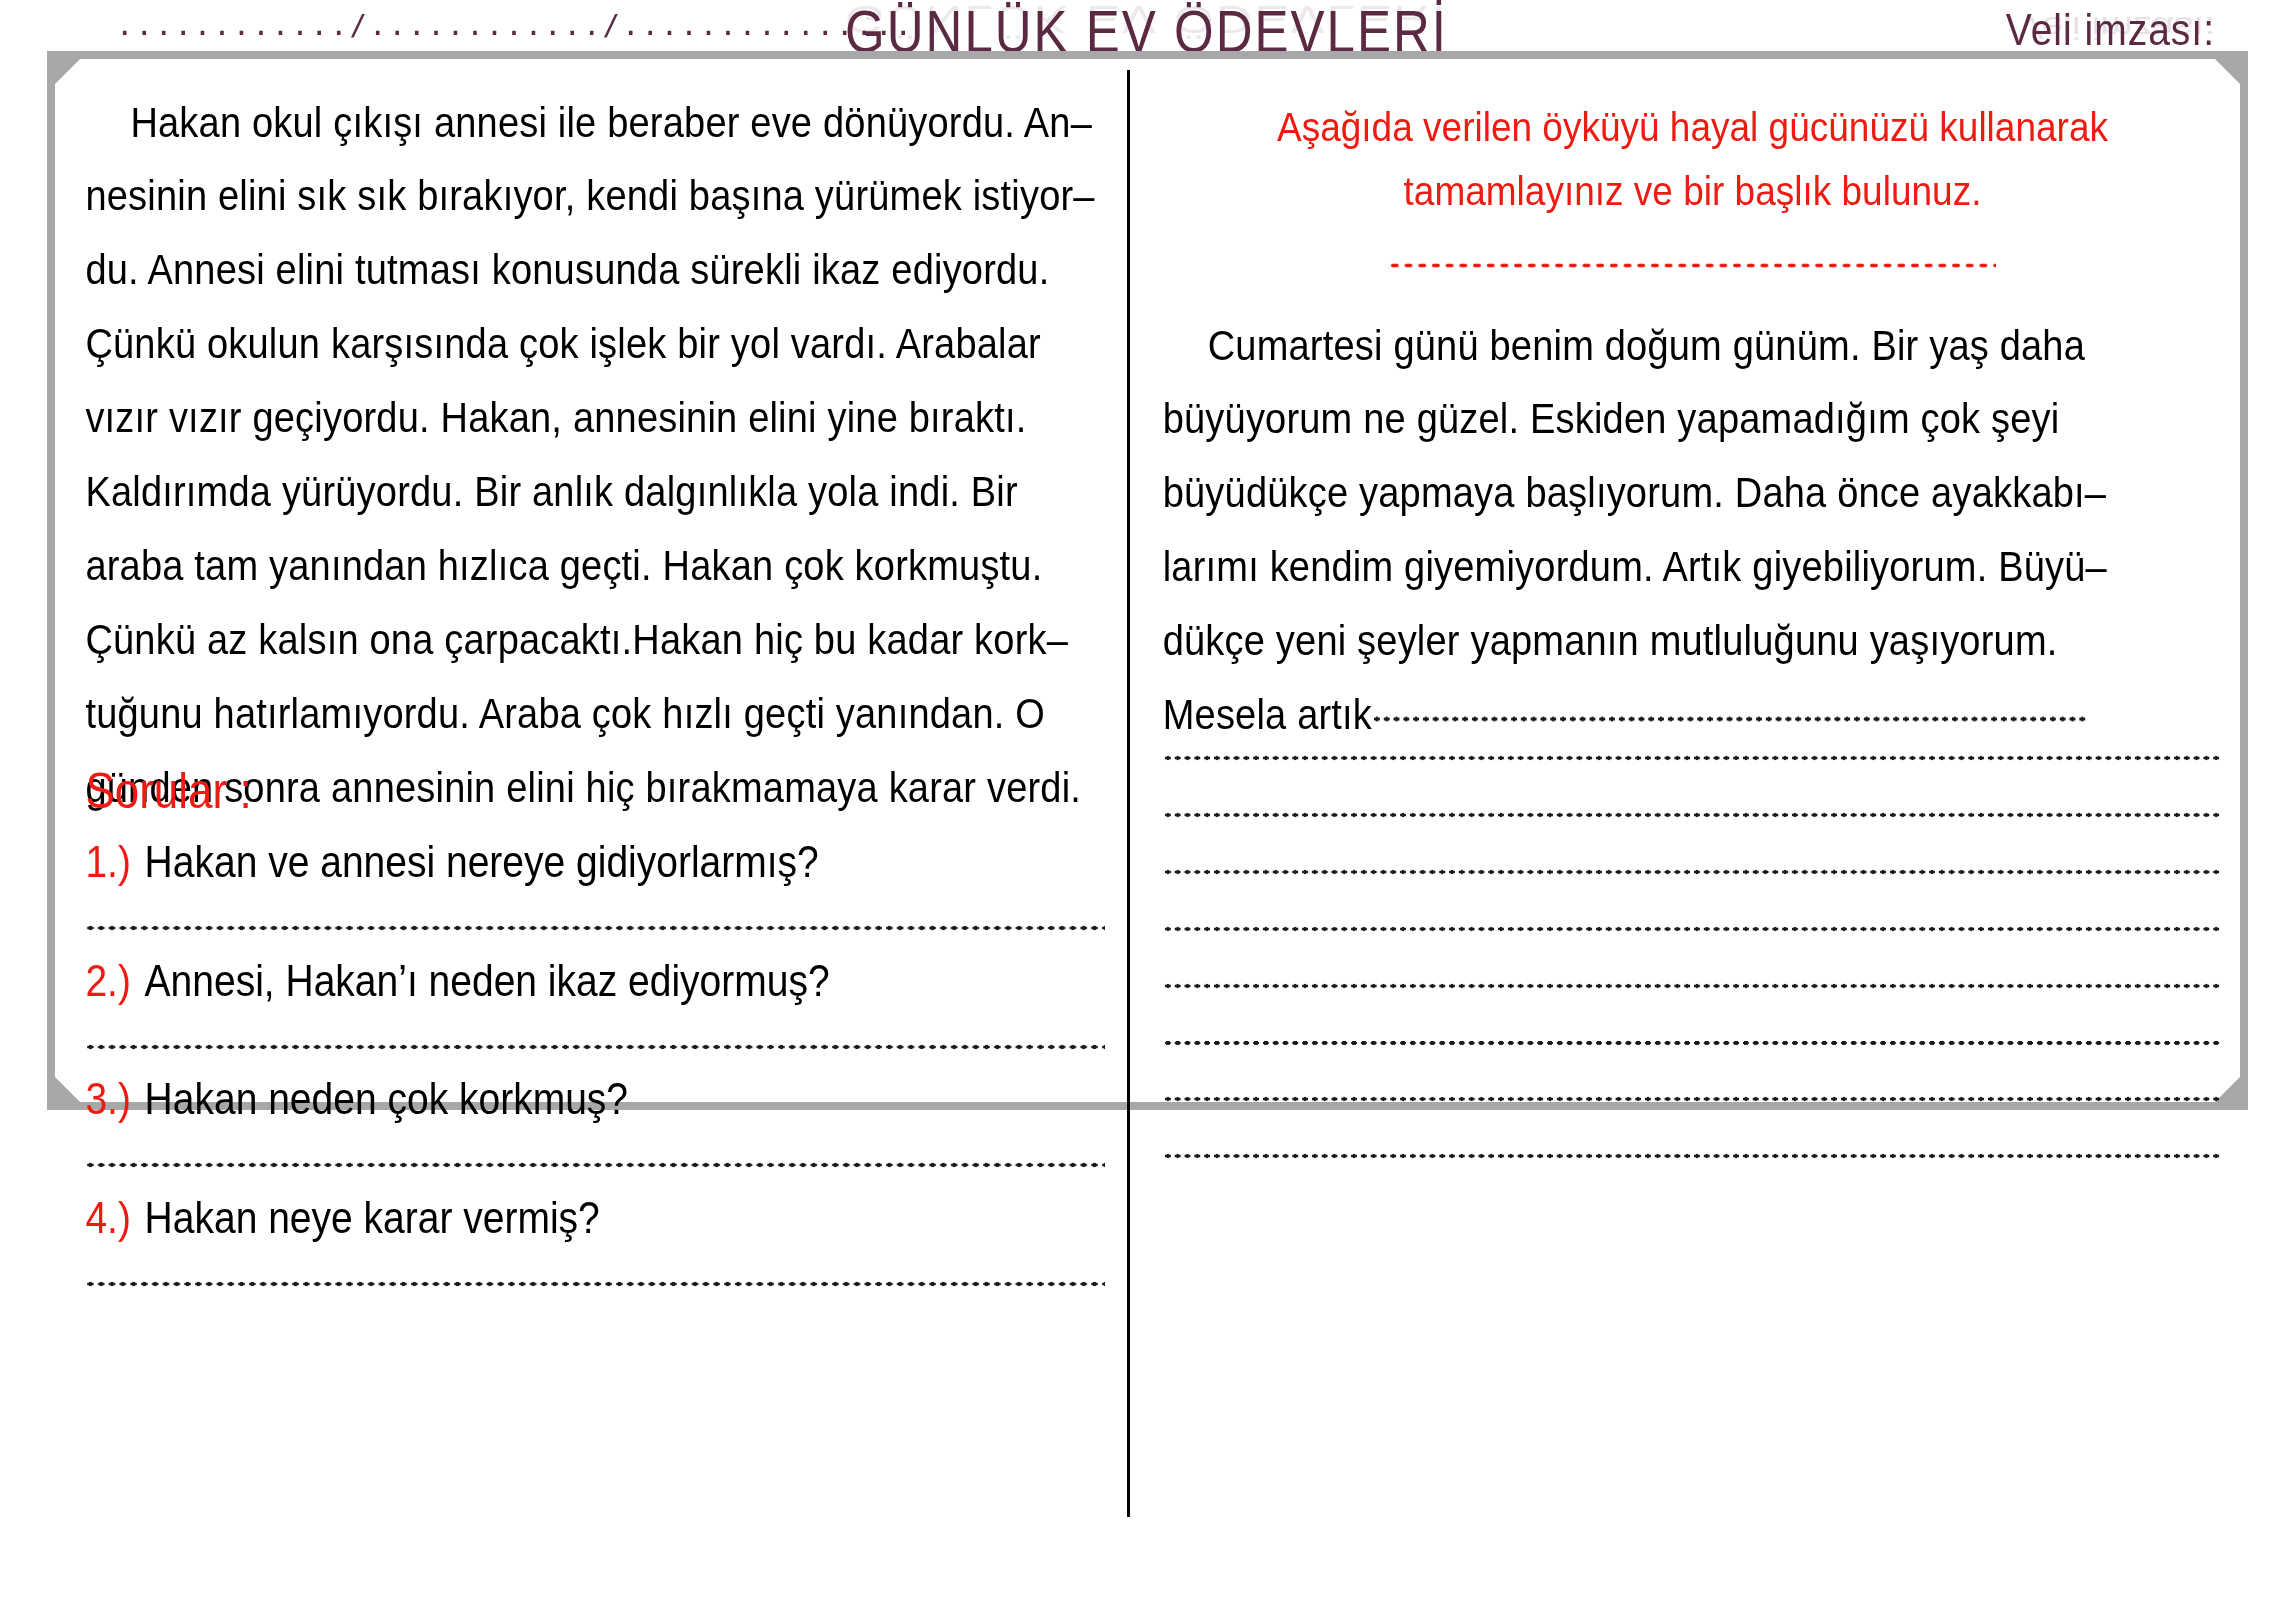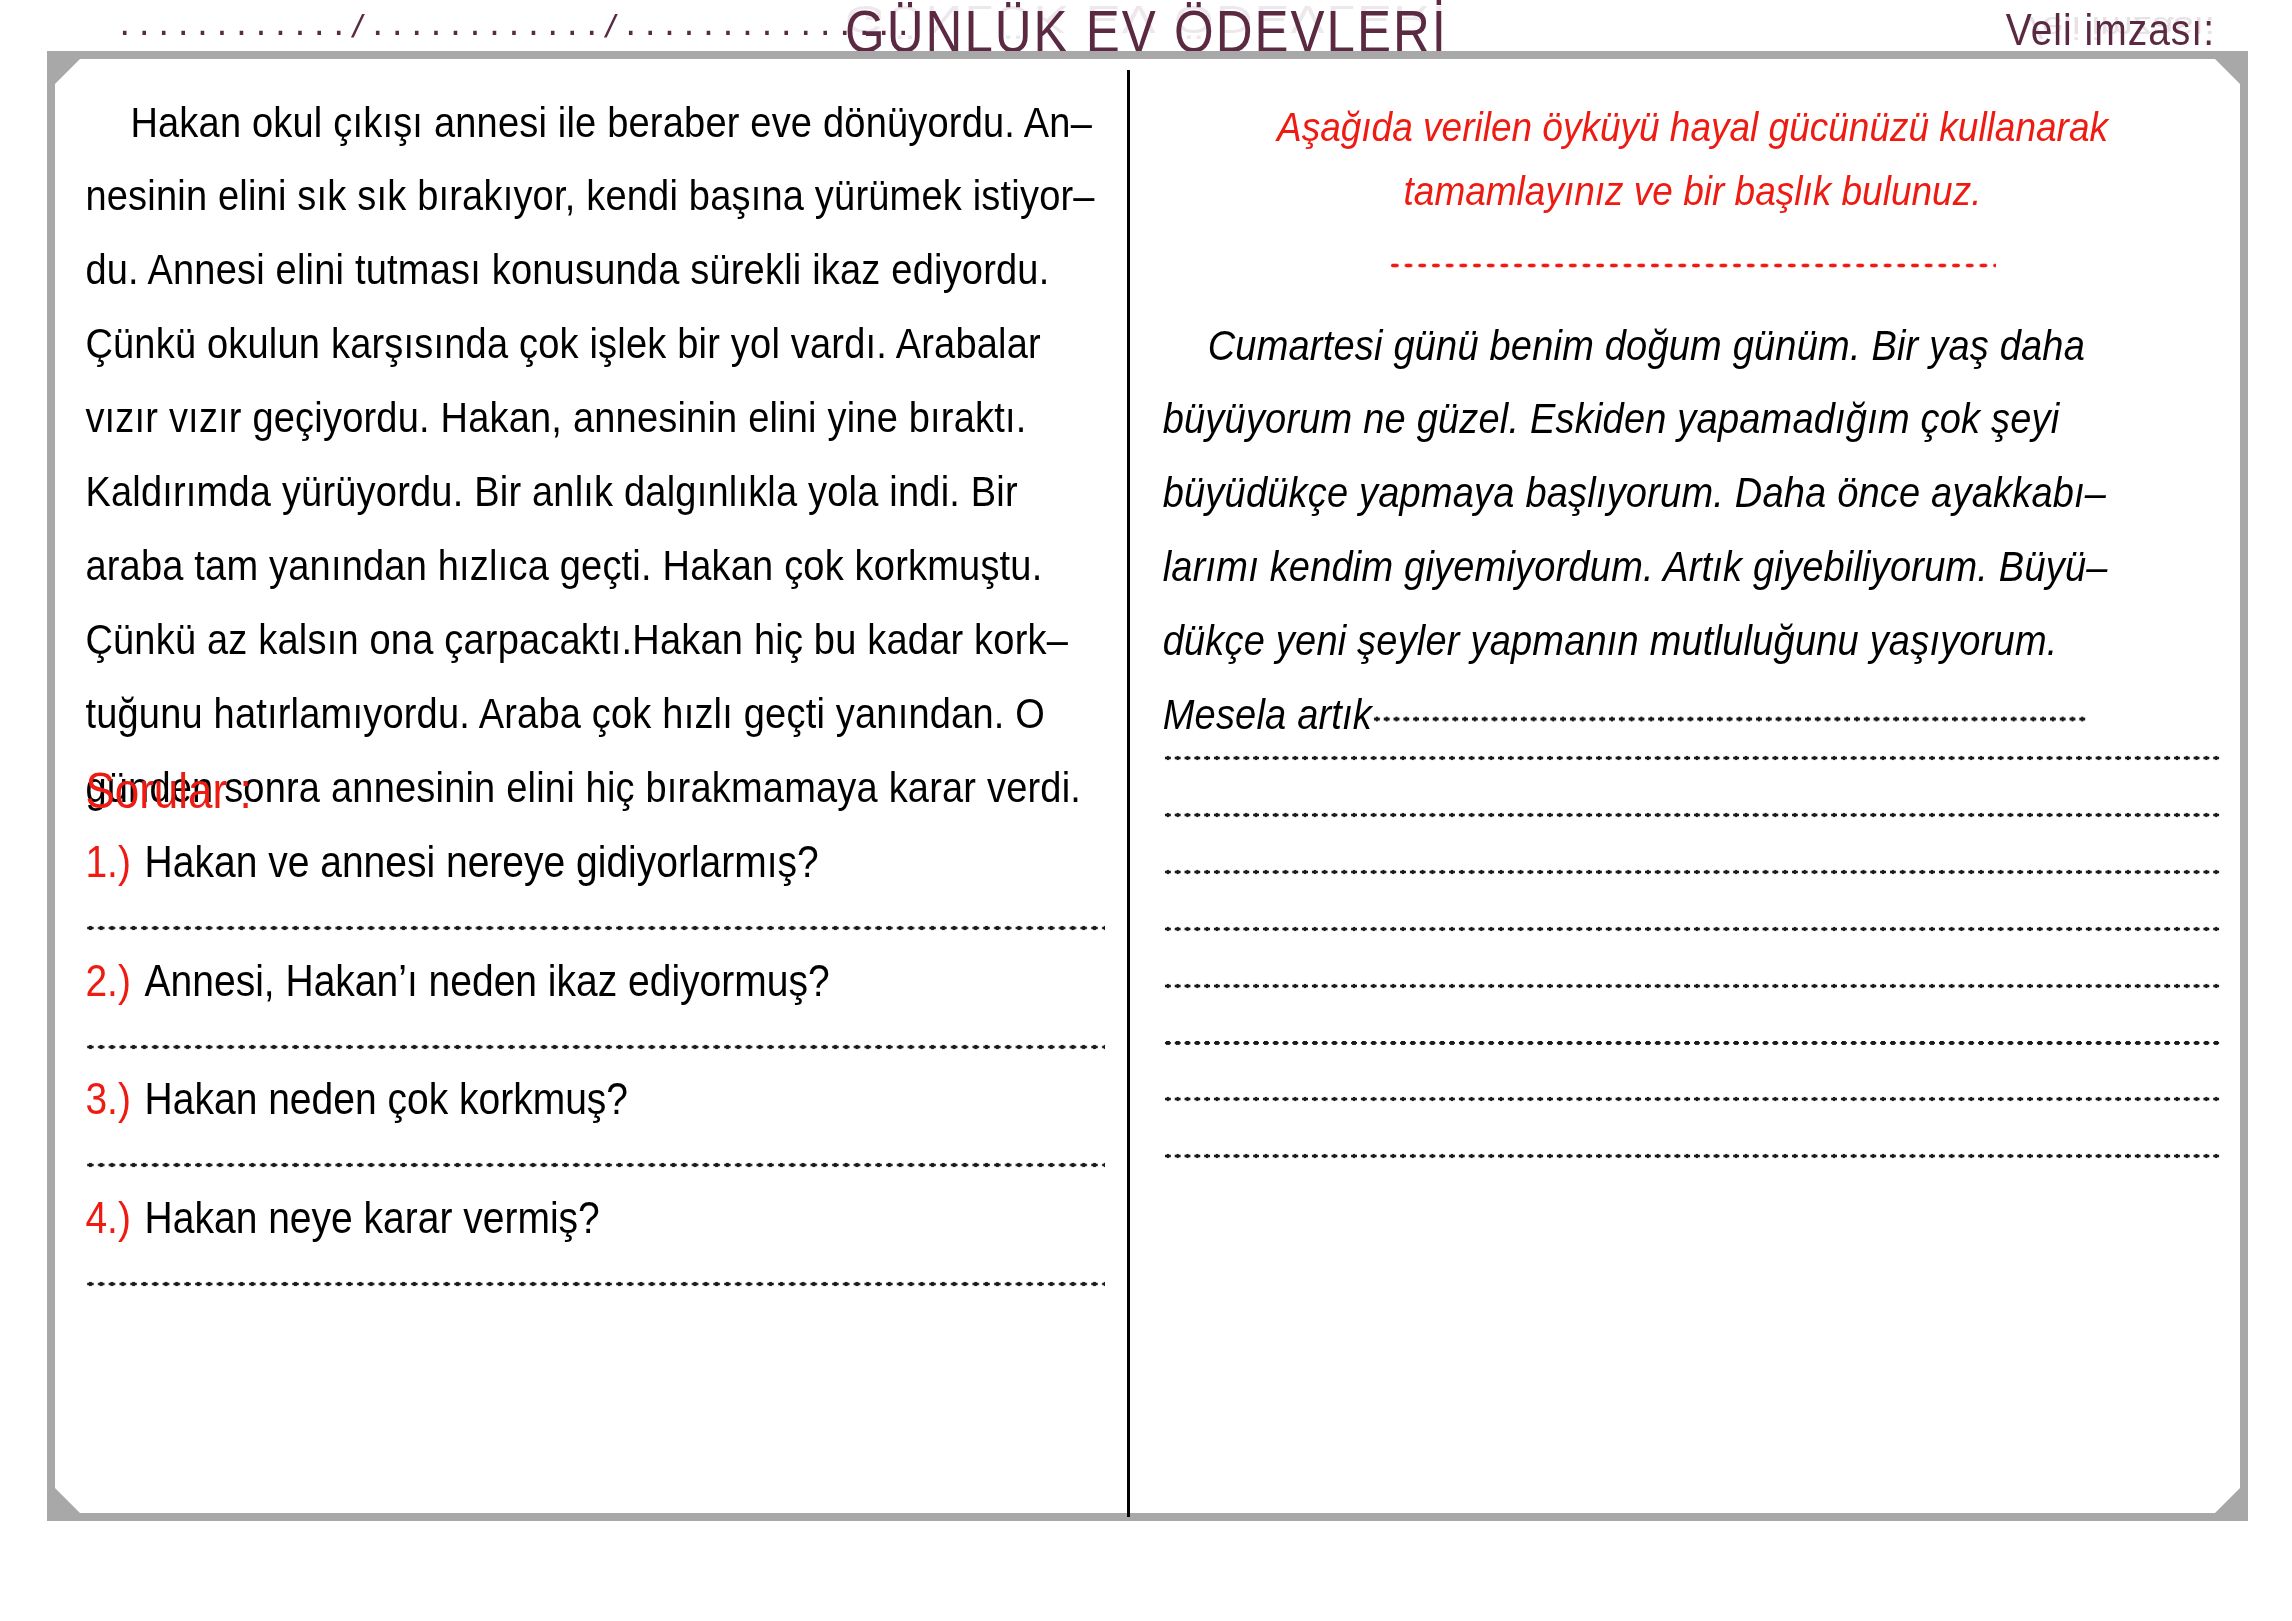--- a/index.html
+++ b/index.html
@@ -90,21 +90,21 @@
     transform-origin: top right;
     pointer-events: none;
   }
 
   
   .frame {
     position: absolute;
     left: 47px;
     top: 51px;
     width: 2201px;
-    height: 1470px;
+    height: 1059px;
     border: 8.8px solid #a8a8a8;
     box-sizing: border-box;
     background: #ffffff;
   }
   .frame-inner {
     position: absolute;
     left: 0; top: 0; right: 0; bottom: 0;
     overflow: hidden;
   }
   .corner {
@@ -150,21 +150,20 @@
   .col-divider {
     width: 2.9px;
     background: #000000;
     margin: 2px 0 3.9px 0;
     flex: 0 0 2.9px;
   }
   .col-right {
     flex: 1;
     padding: 17.6px 25.5px 0 33px;
     box-sizing: border-box;
-    font-style: italic;
   }
 
   
   .story {
     font-family: "Liberation Sans", sans-serif;
     font-weight: 300;
     font-size: 38px;
     line-height: 66px;
     color: #000000;
     text-align: left;

